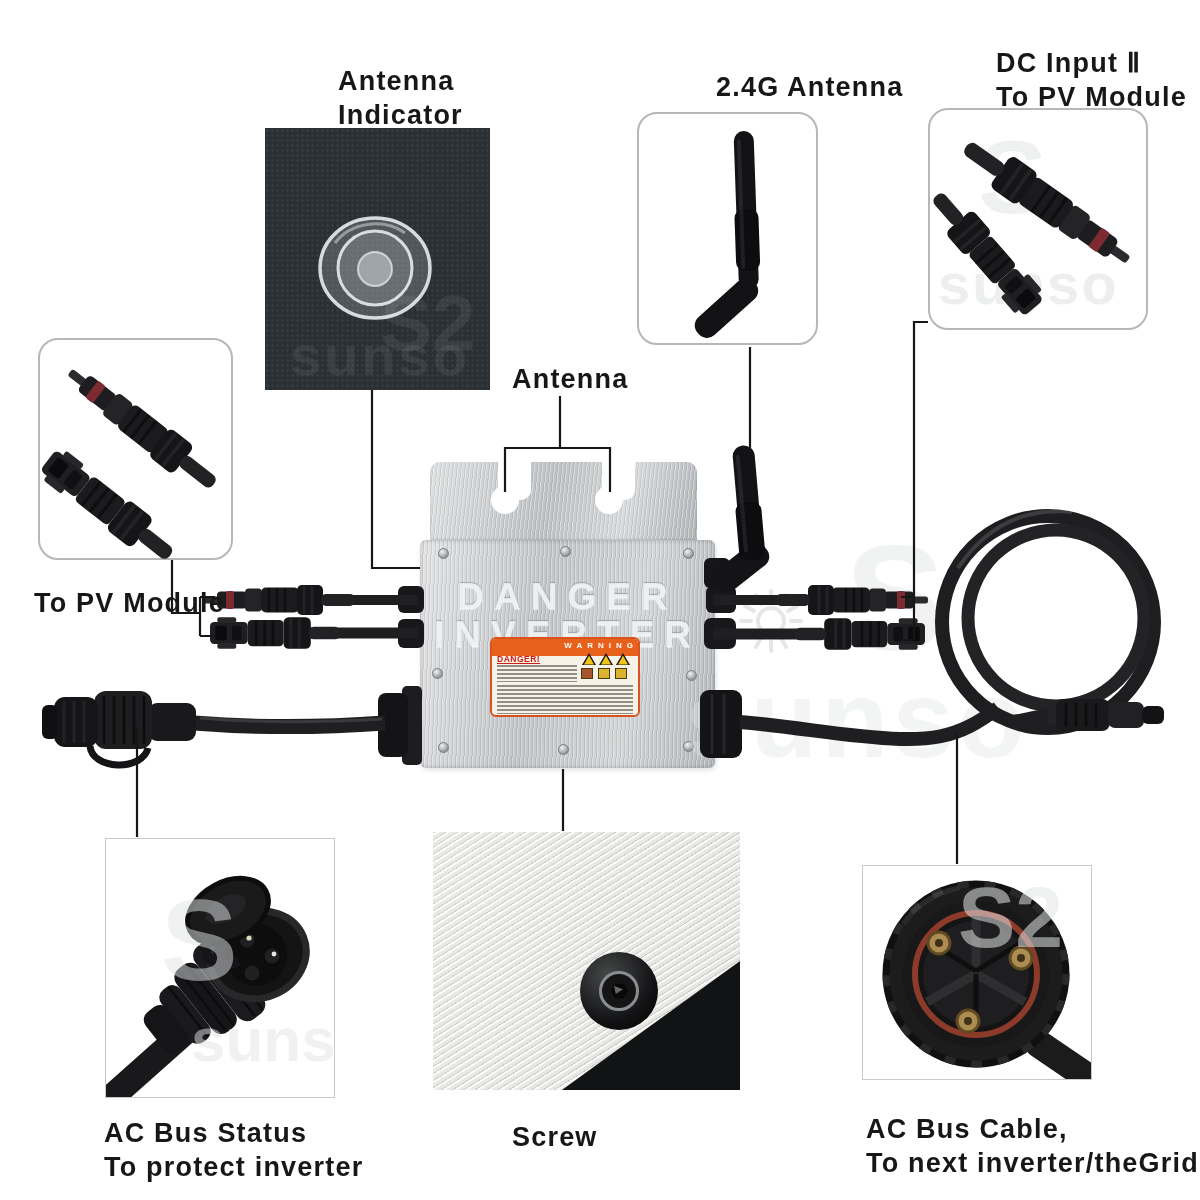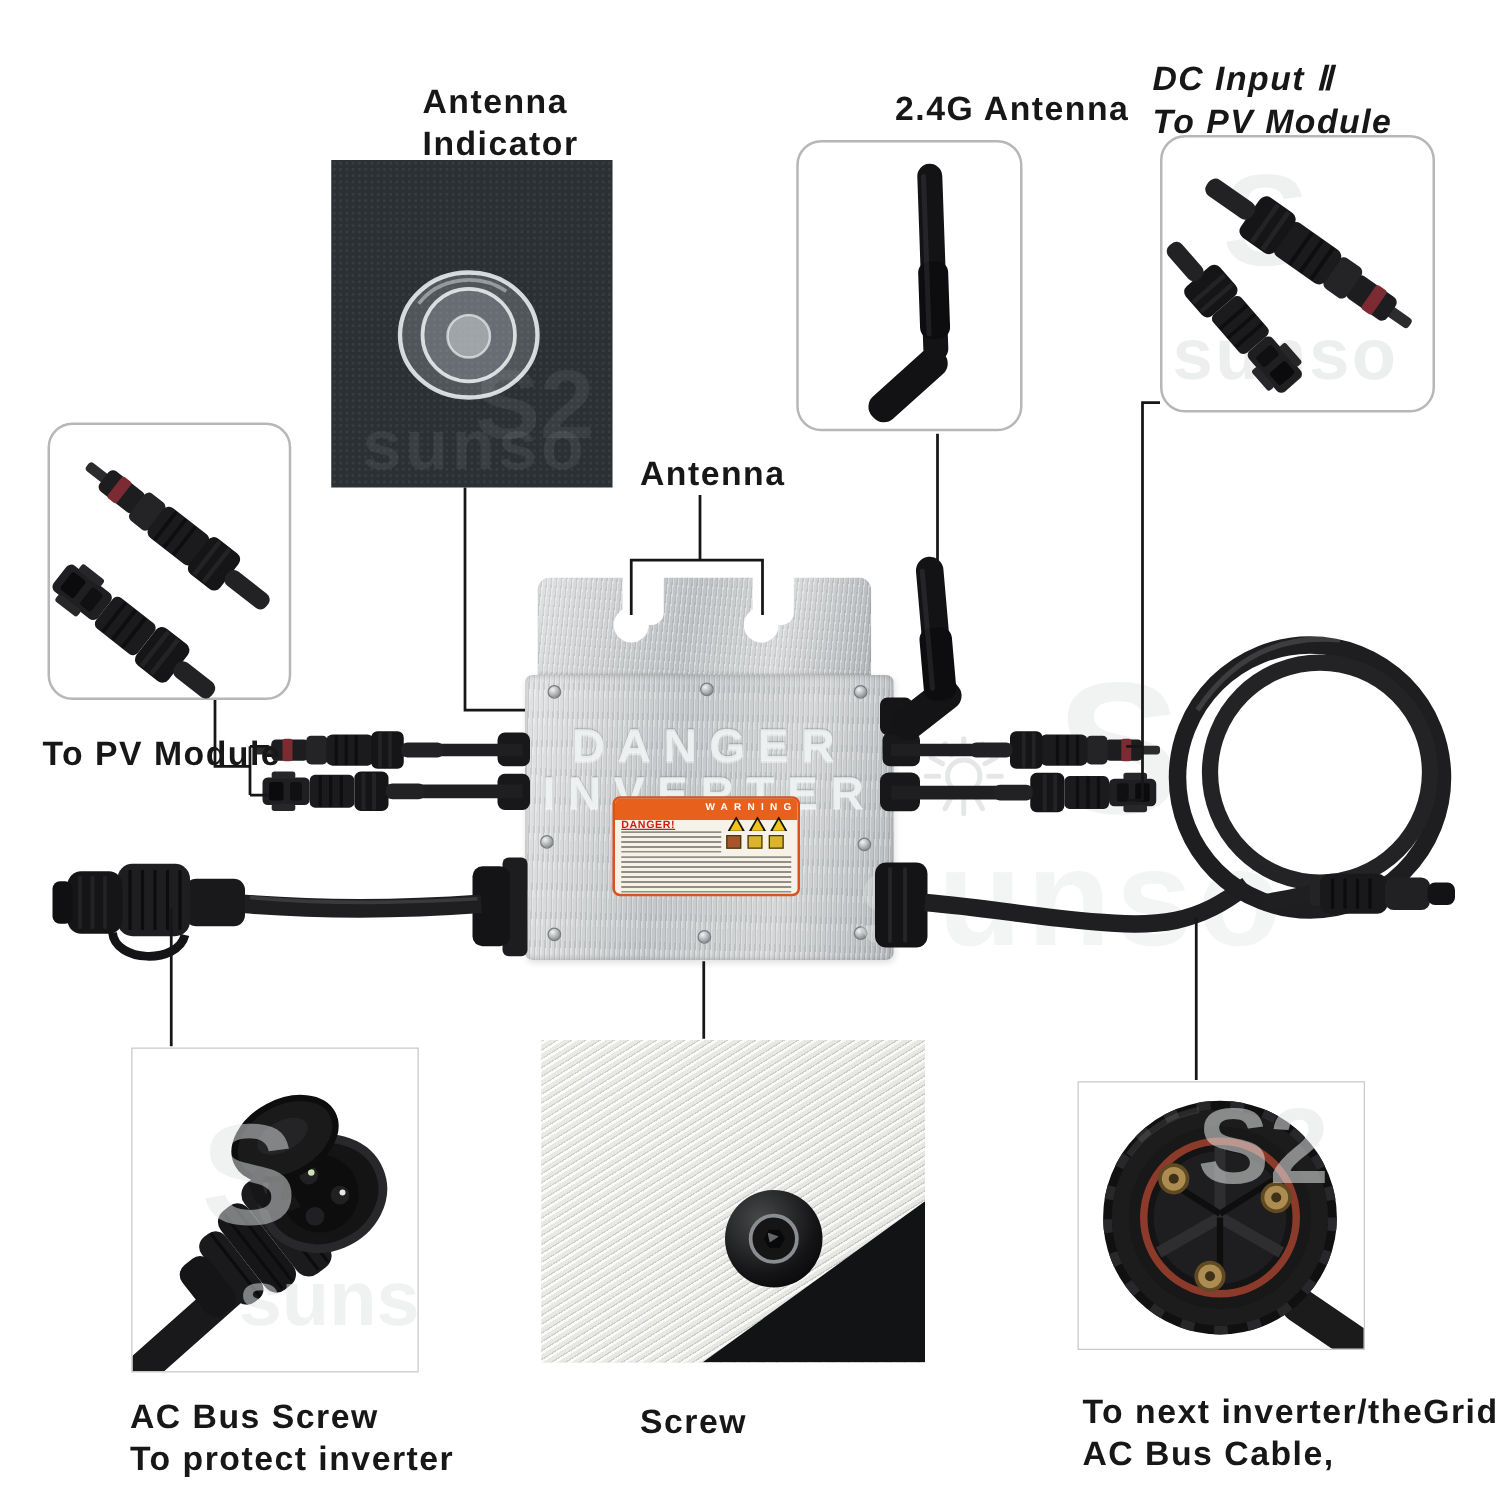--- a/index.html
+++ b/index.html
@@ -297,35 +297,35 @@
     </g>
   </svg>
 
   <div class="lbl" style="left:338px;top:64px;">
     <div>Antenna</div>
     <div>Indicator</div>
   </div>
   <div class="lbl" style="left:676px;top:70px;margin-left:40px;">
     <div>2.4G Antenna</div>
   </div>
-  <div class="lbl" style="left:922px;top:46px;font-style:italic;">
+  <div class="lbl" style="left:996px;top:46px;">
     <div>DC Input Ⅱ</div>
     <div>To PV Module</div>
   </div>
   <div class="lbl" style="left:512px;top:362px;">
     <div>Antenna</div>
   </div>
   <div class="lbl" style="left:34px;top:586px;">
     <div>To PV Module</div>
   </div>
   <div class="lbl" style="left:104px;top:1116px;">
-    <div>AC Bus Screw</div>
+    <div>AC Bus Status</div>
     <div>To protect inverter</div>
   </div>
   <div class="lbl" style="left:512px;top:1120px;">
     <div>Screw</div>
   </div>
   <div class="lbl" style="left:866px;top:1112px;">
+    <div>AC Bus Cable,</div>
     <div>To next inverter/theGrid</div>
-    <div>AC Bus Cable,</div>
   </div>
 
 </div>
 
 </body></html>

